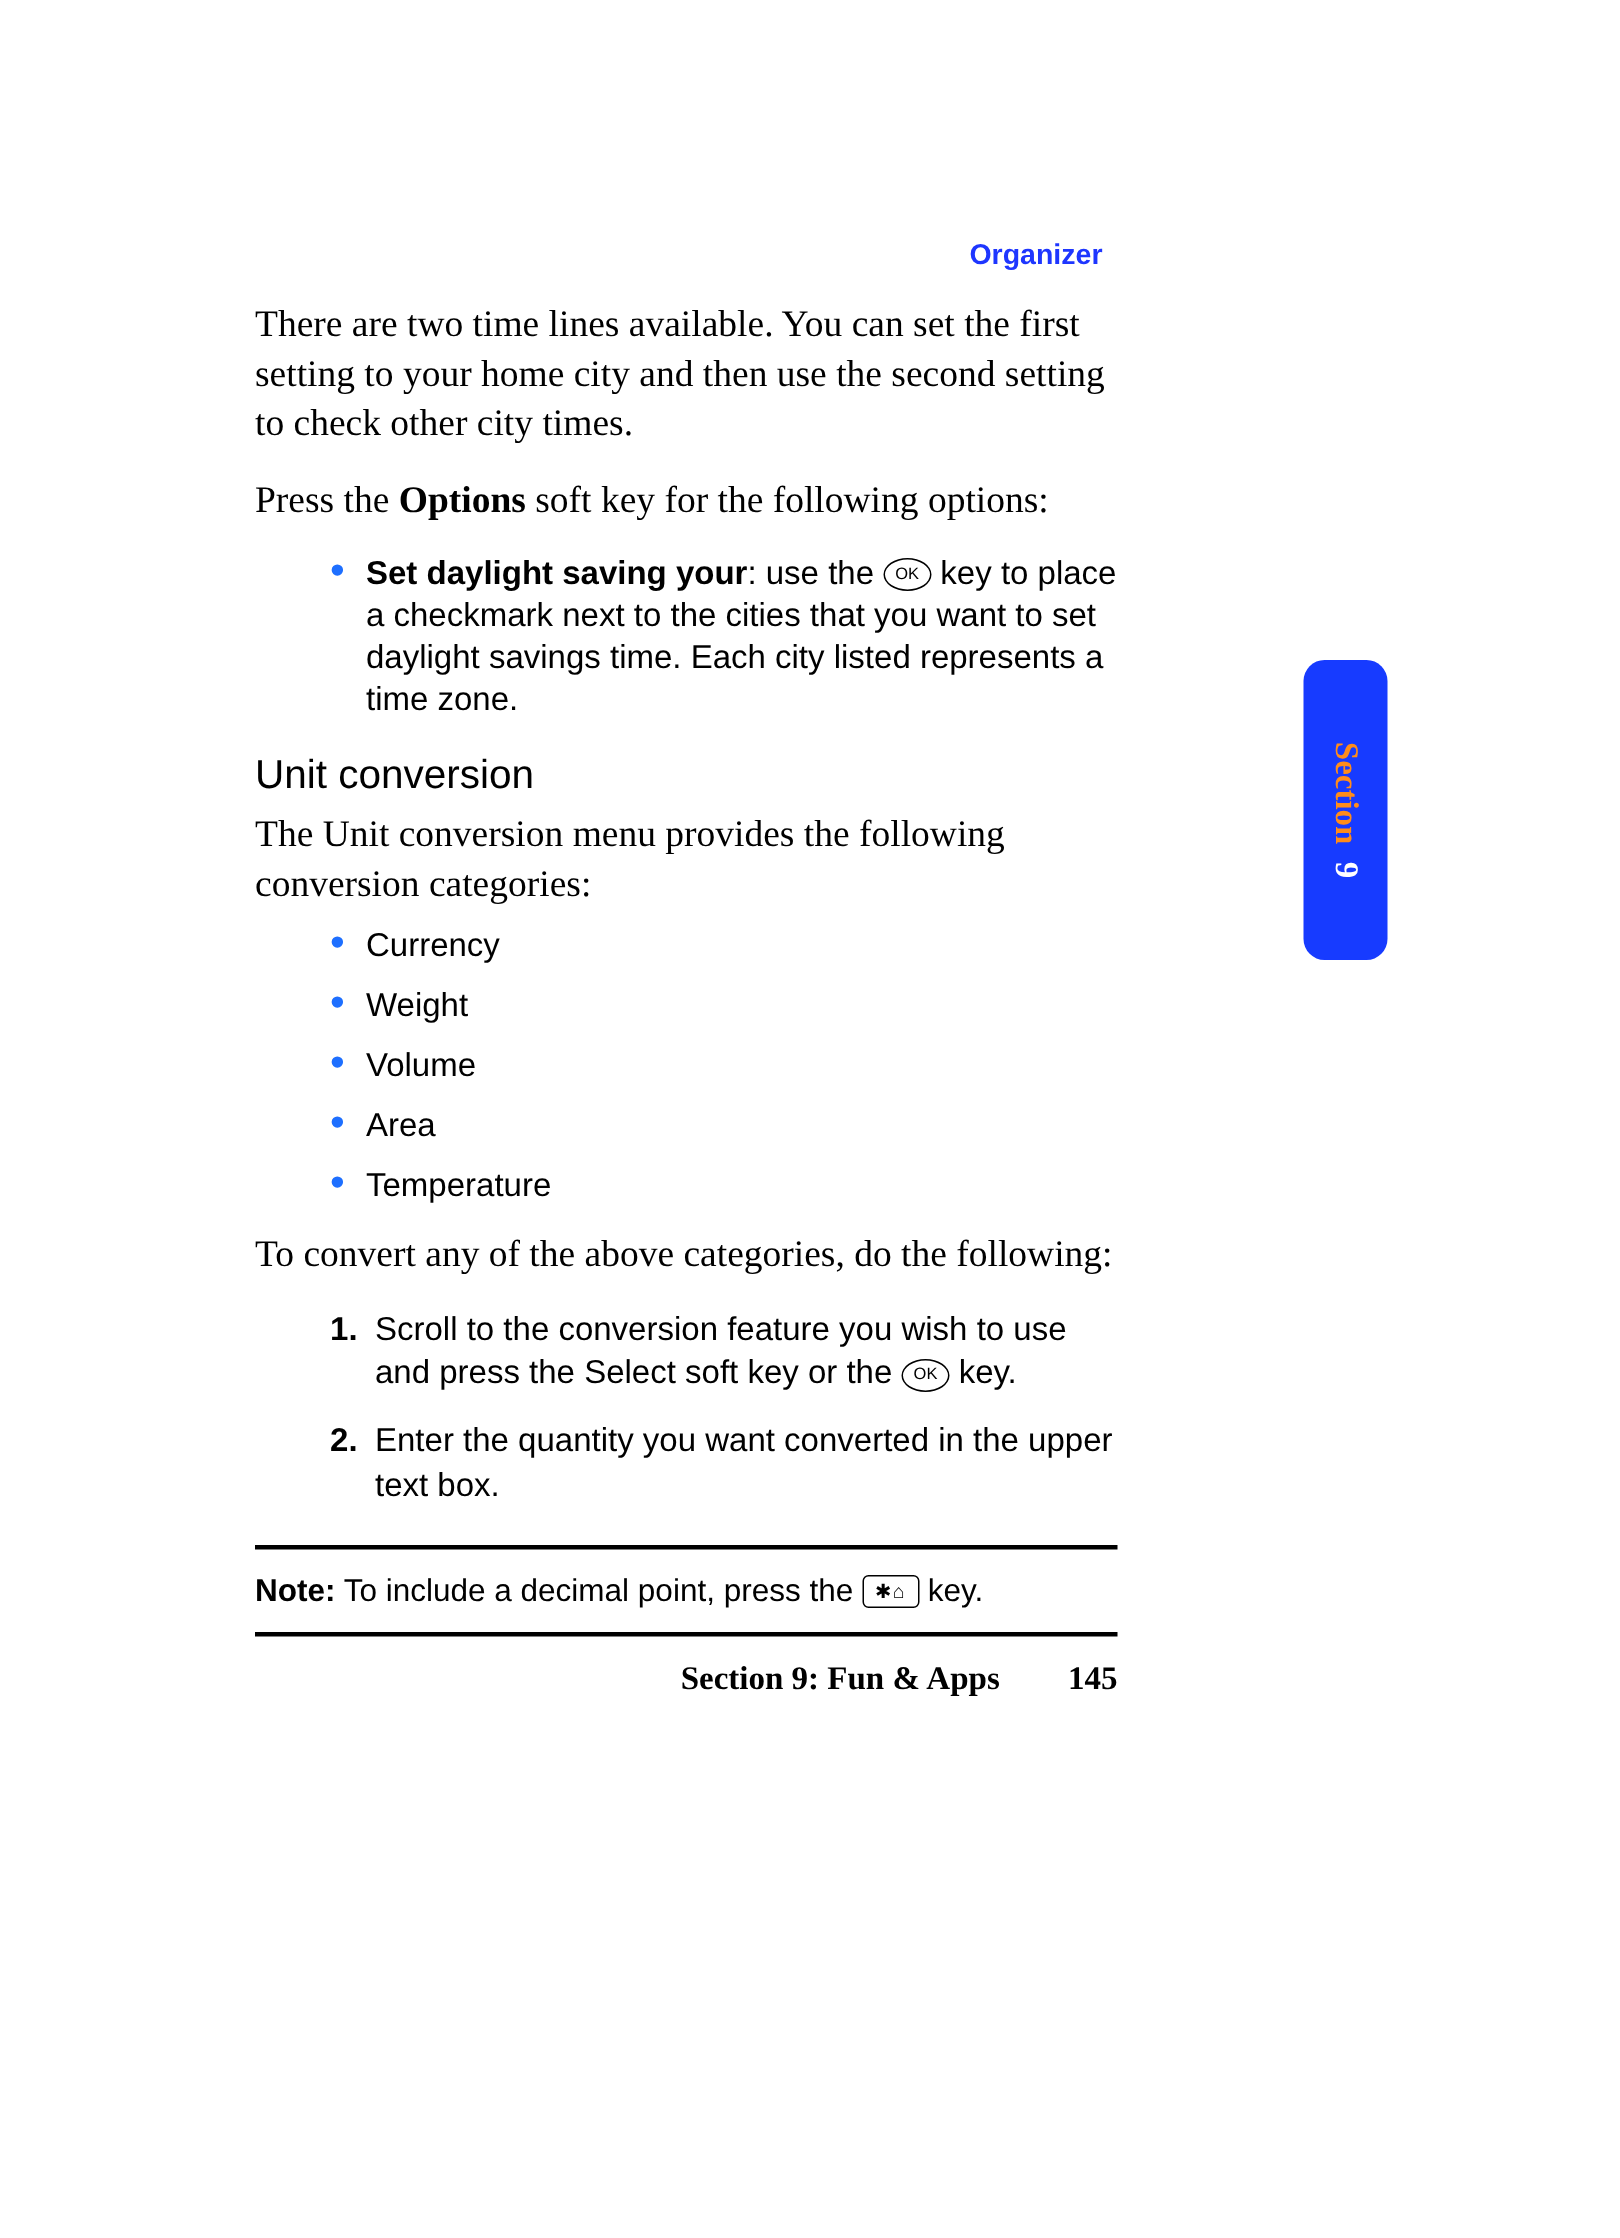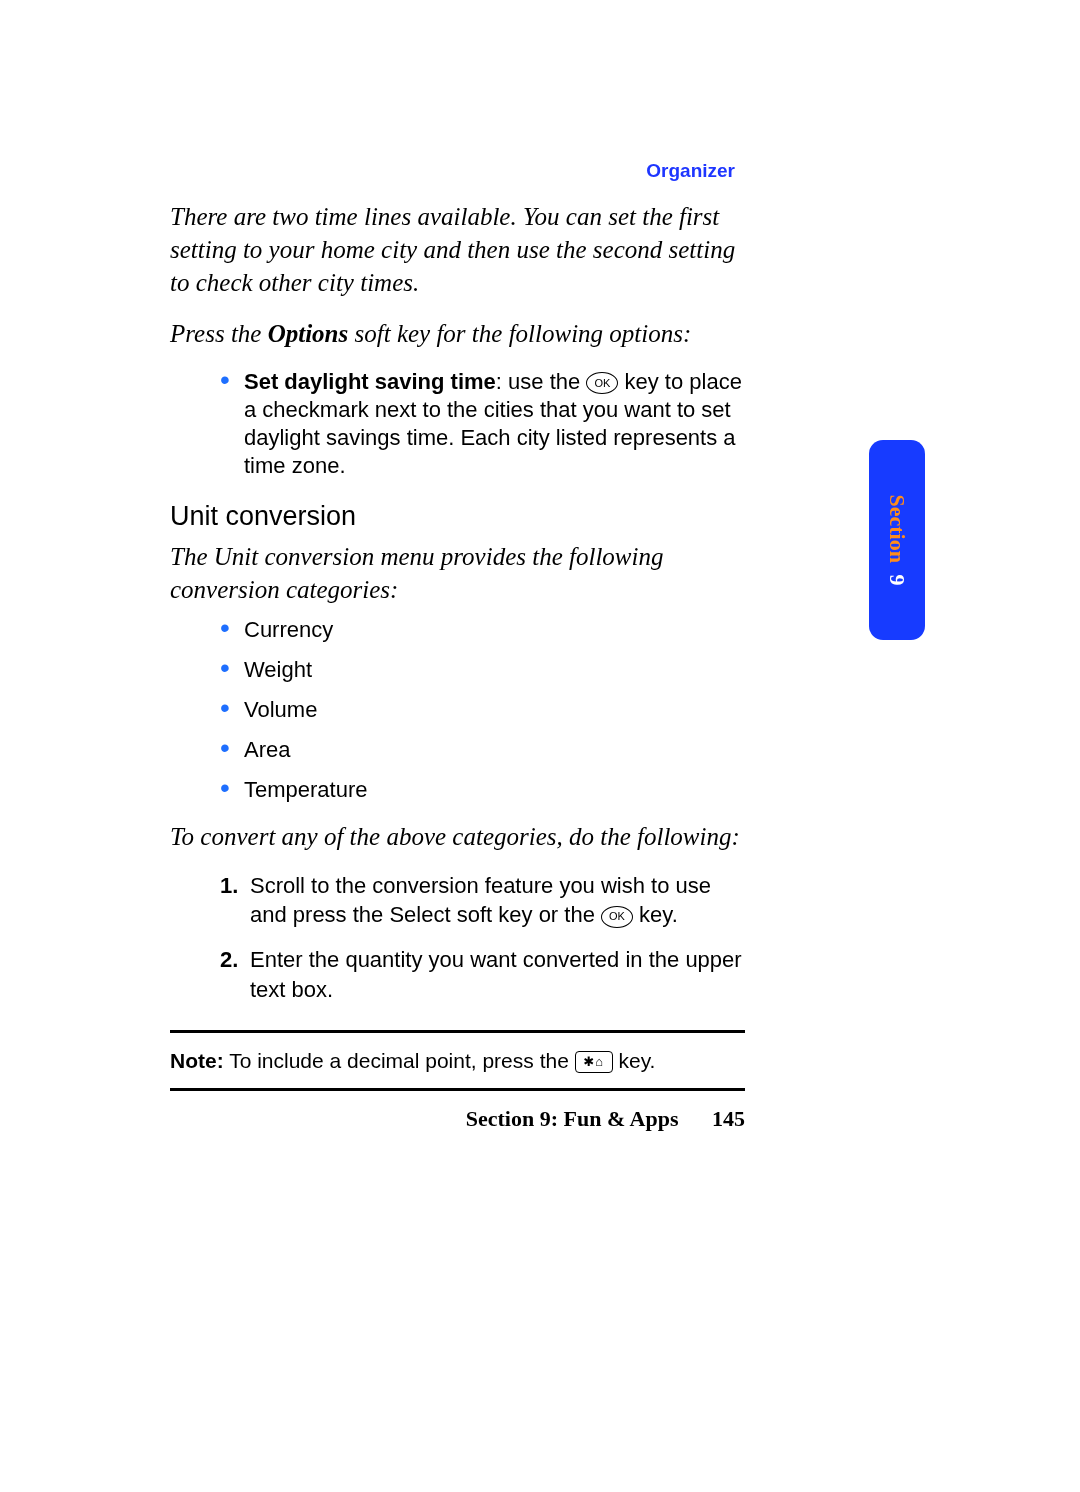--- a/index.html
+++ b/index.html
@@ -28,21 +28,20 @@
     font-weight: 700;
   }
   .content {
     margin-top: 40px;
     width: 575px;
   }
   .body-para {
     font-size: 25px;
     line-height: 1.32;
     margin: 0 0 18px 0;
-    font-style: italic;
   }
   .body-para .bold {
     font-weight: 700;
   }
   .sans {
     font-family: Arial, Helvetica, sans-serif;
   }
   ul.bullets {
     list-style: none;
     margin: 6px 0 16px 0;
@@ -171,21 +170,21 @@
     width: 575px;
     text-align: right;
     font-family: Georgia, 'Times New Roman', serif;
     font-size: 22px;
   }
   .footer .title {
     font-weight: 700;
   }
   .footer .pagenum {
     font-weight: 700;
-    margin-left: 28px;
+    margin-left: 40px;
   }
 </style>
 </head>
 <body>
 
 <div class="page">
 
   <div class="header-label">Organizer</div>
 
   <div class="side-tab">
@@ -198,21 +197,21 @@
   <div class="content">
 
     <p class="body-para">There are two time lines available. You can set the first setting to your home city and then use the second setting to check other city times.</p>
 
     <p class="body-para">
       <span>Press the </span><span class="bold">Options</span><span> soft key for the following options:</span>
     </p>
 
     <ul class="bullets">
       <li>
-        <span class="bold">Set daylight saving time</span><span>: use the </span><span class="ok-key">OK</span><span> key to place a checkmark next to the cities that you want to set daylight savings time. Each city listed represents a time zone.</span>
+        <span class="bold">Set daylight saving your</span><span>: use the </span><span class="ok-key">OK</span><span> key to place a checkmark next to the cities that you want to set daylight savings time. Each city listed represents a time zone.</span>
       </li>
     </ul>
 
     <div class="heading">Unit conversion</div>
 
     <p class="body-para" style="margin-bottom:10px;">The Unit conversion menu provides the following conversion categories:</p>
 
     <ul class="bullets">
       <li>Currency</li>
       <li>Weight</li>

